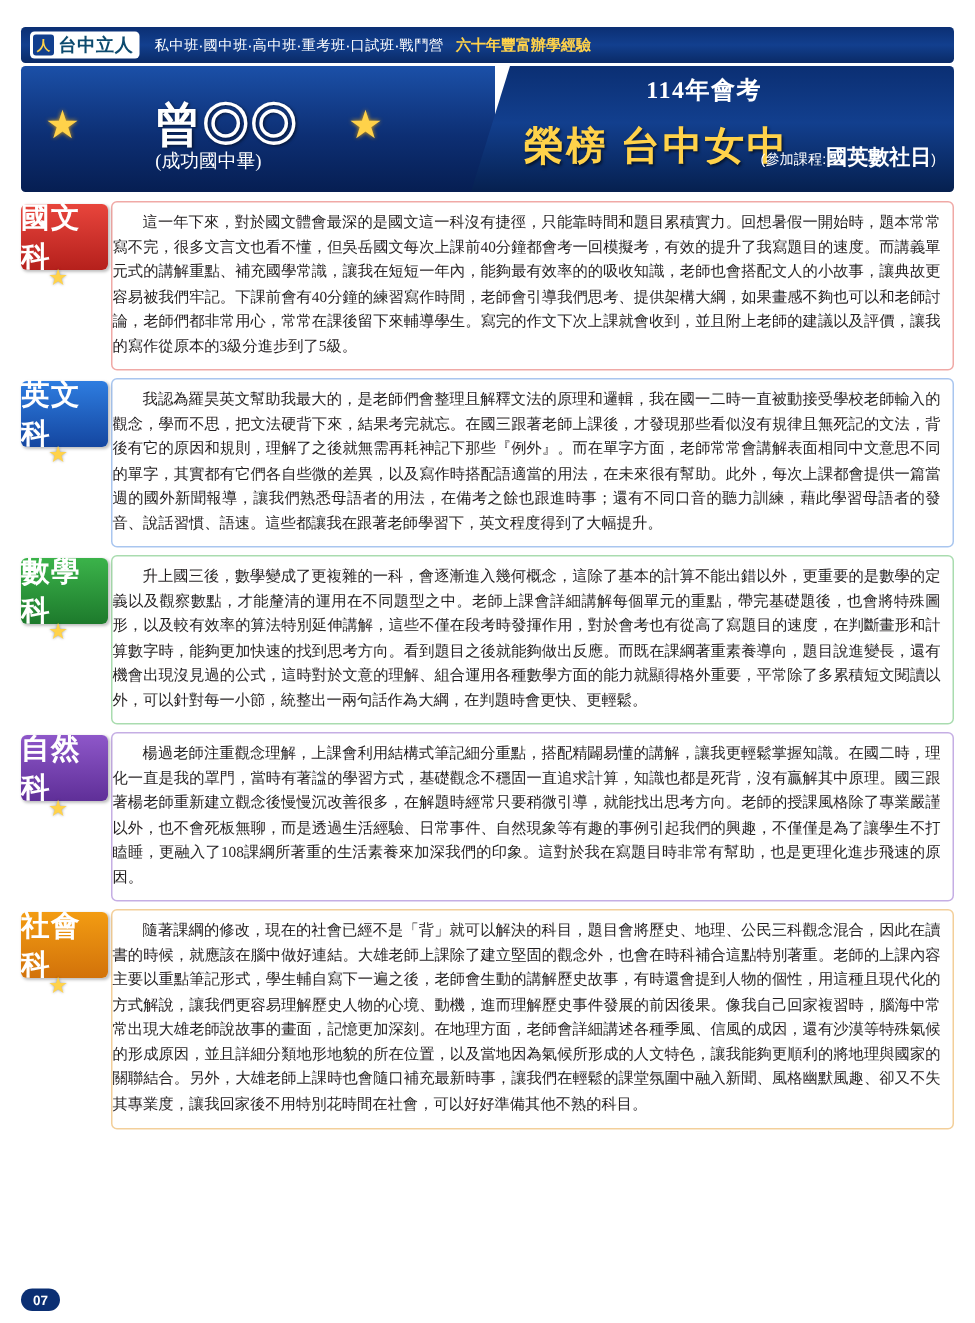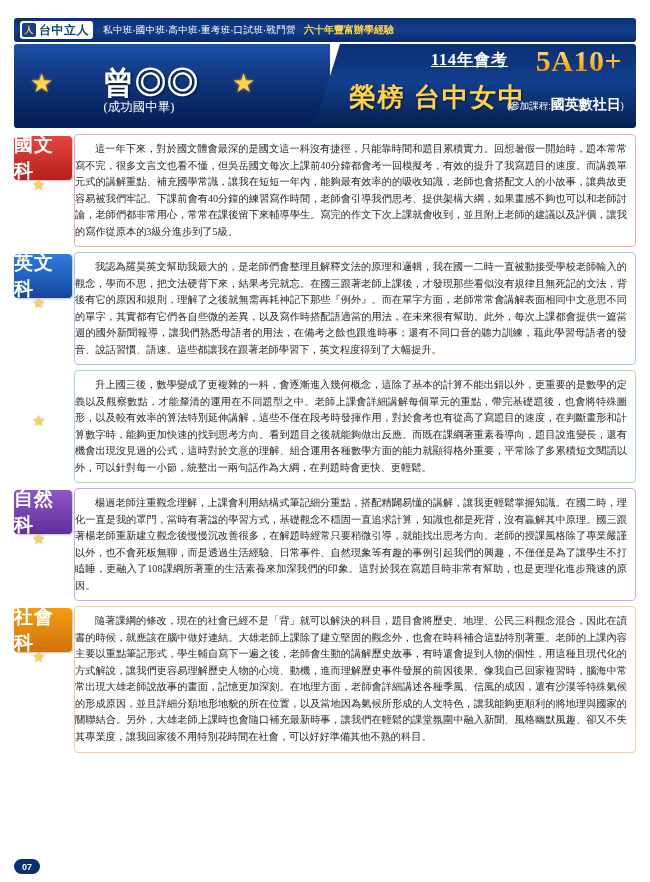--- a/index.html
+++ b/index.html
@@ -117,21 +117,20 @@
     font-family: "Liberation Serif", serif;
   }
   .hero-exam {
     position: absolute;
     right: 128px; top: 6px;
     color: #ffffff;
     font-size: 16px;
     font-weight: bold;
     font-family: "Liberation Serif", serif;
     letter-spacing: 1px;
-    text-decoration: underline;
   }
   .hero-score {
     position: absolute;
     right: 14px; top: 0px;
     font-size: 30px;
     font-weight: bold;
     font-family: "Liberation Serif", serif;
     background: linear-gradient(180deg, #ffe98a 0%, #ffb31a 60%, #e07b00 100%);
     -webkit-background-clip: text;
     background-clip: text;
@@ -251,21 +250,20 @@
   <div class="hero-left"></div>
   <div class="hero-right"></div>
 
   <span class="star s1">★</span>
   <span class="star s2">★</span>
 
   <div class="hero-name">曾◎◎</div>
   <div class="hero-school">(成功國中畢)</div>
 
   <div class="hero-exam">114年會考</div>
-  <div class="hero-score">5A10+</div>
   <div class="hero-result">榮榜 台中女中</div>
   <div class="hero-note">
     <span>(參加課程:</span><span class="big">國英數社日</span><span>)</span>
   </div>
 </div>
 
 <div class="sections">
 
   <div class="section sec-chinese">
     <div class="tab">
@@ -278,20 +276,21 @@
   <div class="section sec-english">
     <div class="tab">
       <div class="tab-inner">英文科</div>
       <span class="tab-star">★</span>
     </div>
     <div class="body"><span class="ind"></span><span>我認為羅昊英文幫助我最大的，是老師們會整理且解釋文法的原理和邏輯，我在國一二時一直被動接受學校老師輸入的觀念，學而不思，把文法硬背下來，結果考完就忘。在國三跟著老師上課後，才發現那些看似沒有規律且無死記的文法，背後有它的原因和規則，理解了之後就無需再耗神記下那些『例外』。而在單字方面，老師常常會講解表面相同中文意思不同的單字，其實都有它們各自些微的差異，以及寫作時搭配語適當的用法，在未來很有幫助。此外，每次上課都會提供一篇當週的國外新聞報導，讓我們熟悉母語者的用法，在備考之餘也跟進時事；還有不同口音的聽力訓練，藉此學習母語者的發音、說話習慣、語速。這些都讓我在跟著老師學習下，英文程度得到了大幅提升。</span></div>
   </div>
 
   <div class="section sec-math">
     <div class="tab">
+      <div class="tab-inner">數學科</div>
       <span class="tab-star">★</span>
     </div>
     <div class="body"><span class="ind"></span><span>升上國三後，數學變成了更複雜的一科，會逐漸進入幾何概念，這除了基本的計算不能出錯以外，更重要的是數學的定義以及觀察數點，才能釐清的運用在不同題型之中。老師上課會詳細講解每個單元的重點，帶完基礎題後，也會將特殊圖形，以及較有效率的算法特別延伸講解，這些不僅在段考時發揮作用，對於會考也有從高了寫題目的速度，在判斷畫形和計算數字時，能夠更加快速的找到思考方向。看到題目之後就能夠做出反應。而既在課綱著重素養導向，題目說進變長，還有機會出現沒見過的公式，這時對於文意的理解、組合運用各種數學方面的能力就顯得格外重要，平常除了多累積短文閱讀以外，可以針對每一小節，統整出一兩句話作為大綱，在判題時會更快、更輕鬆。</span></div>
   </div>
 
   <div class="section sec-science">
     <div class="tab">
       <div class="tab-inner">自然科</div>
       <span class="tab-star">★</span>
     </div>

